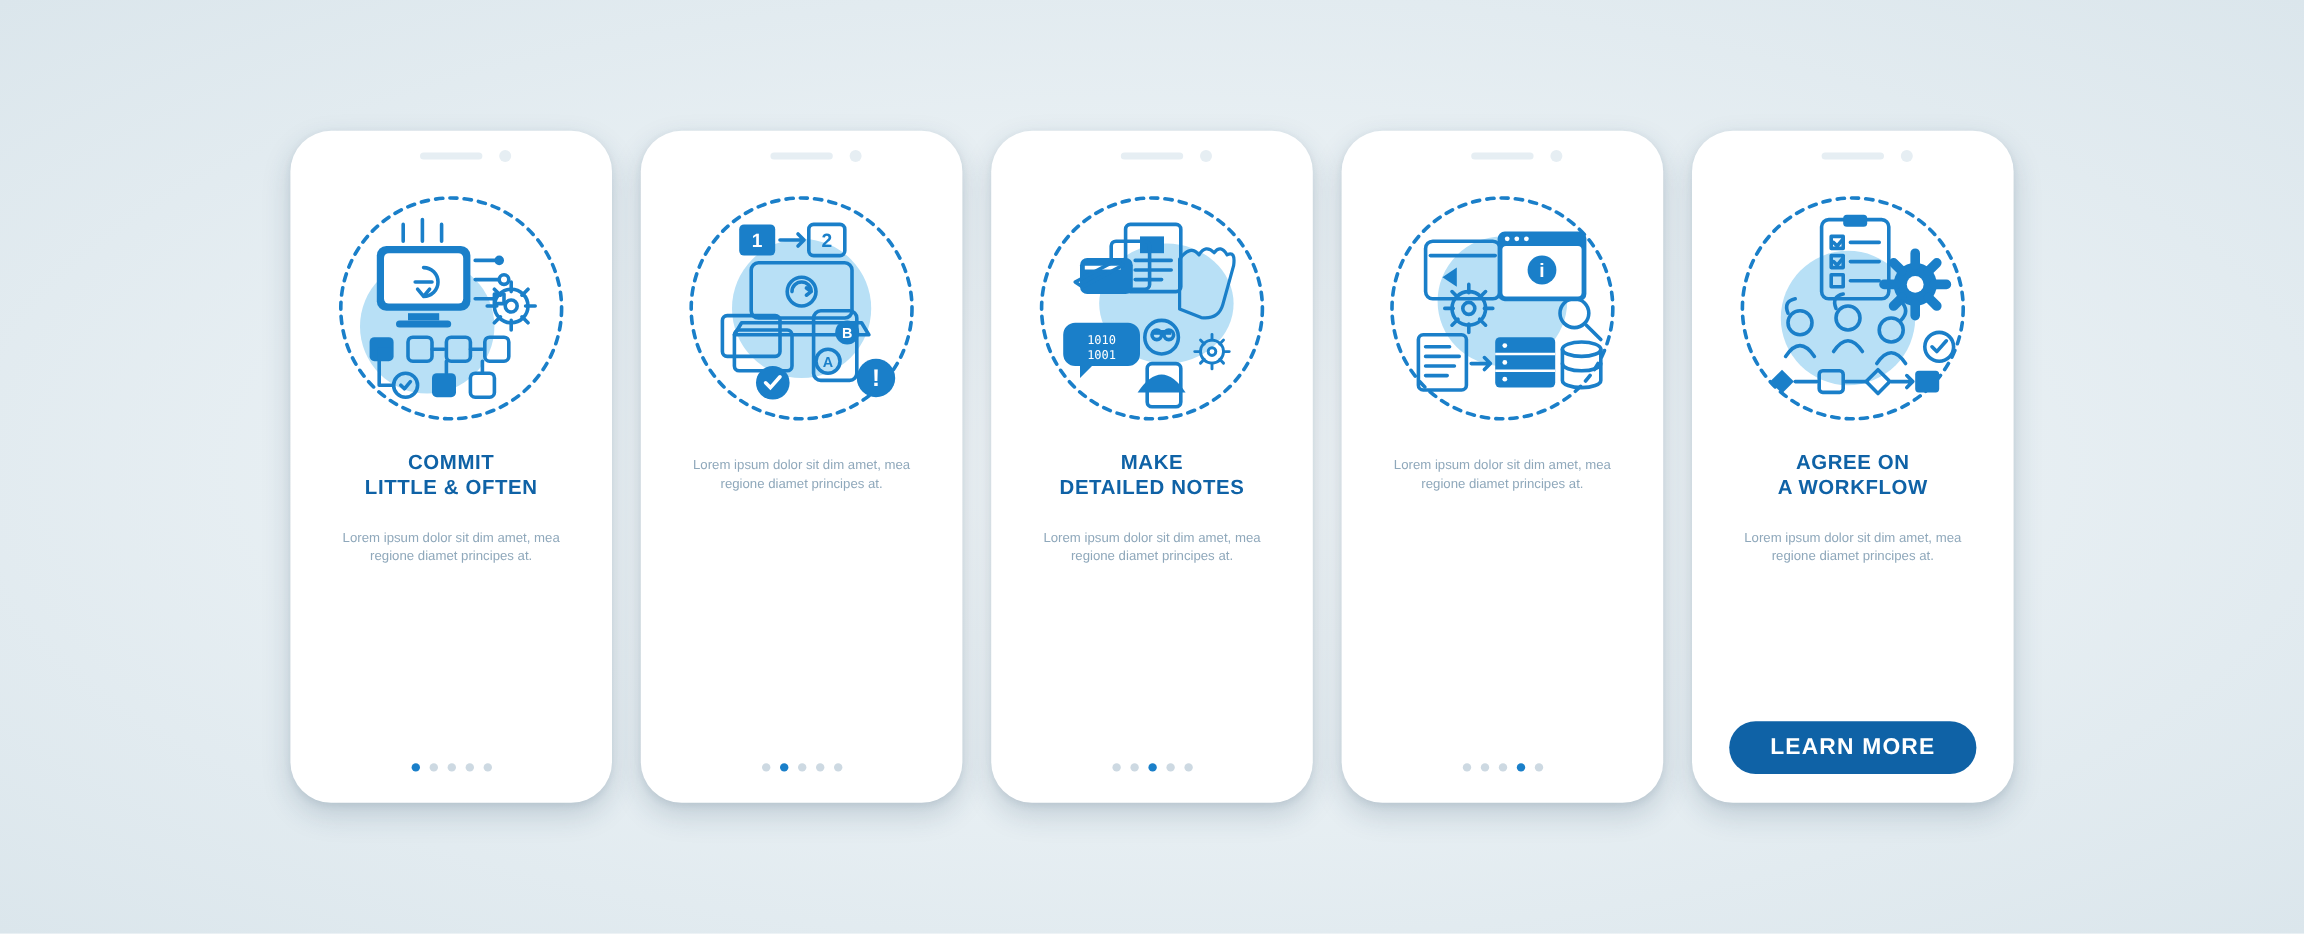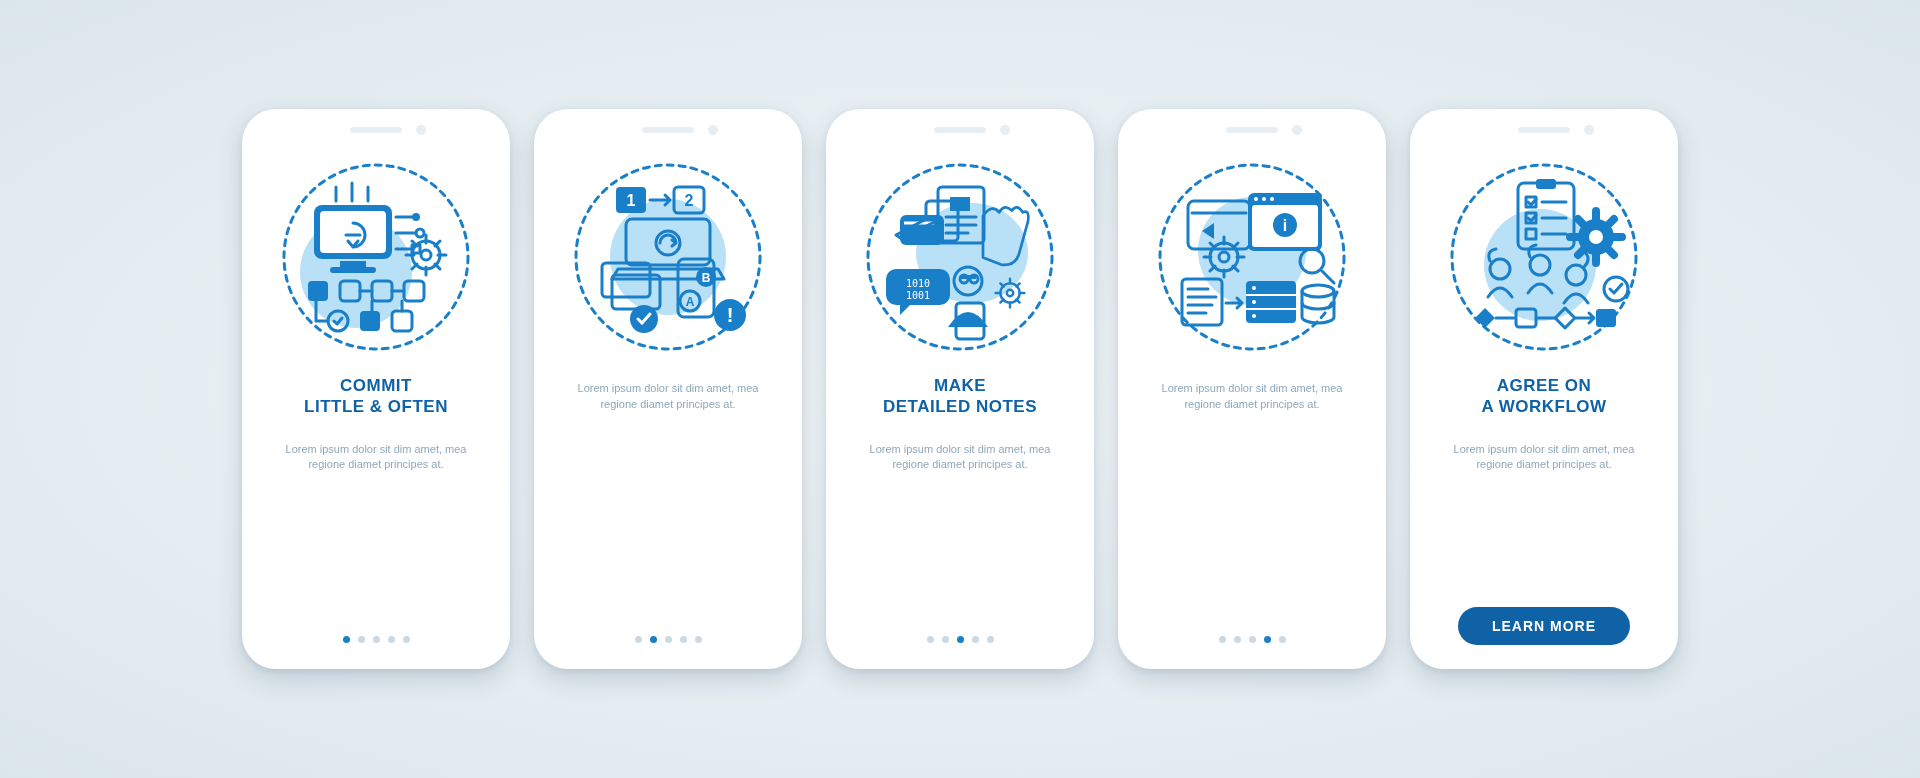--- a/index.html
+++ b/index.html
@@ -88,21 +88,21 @@
   .dots span.active { background: #1a7fc9; }
 
   .cta {
     margin-top: auto;
     margin-bottom: 4px;
     background: #0f62a6;
     color: #fff;
     border: none;
     border-radius: 999px;
     padding: 11px 34px;
-    font-size: 14px;
+    font-size: 19px;
     font-weight: 700;
     letter-spacing: 1px;
     cursor: pointer;
   }
 
   
   .stroke { fill:none; stroke:#1a7fc9; stroke-width:3; stroke-linecap:round; stroke-linejoin:round; }
   .fillB  { fill:#1a7fc9; }
   .fillL  { fill:#b8e0f6; }
   .dashed { stroke-dasharray:6 6; }

